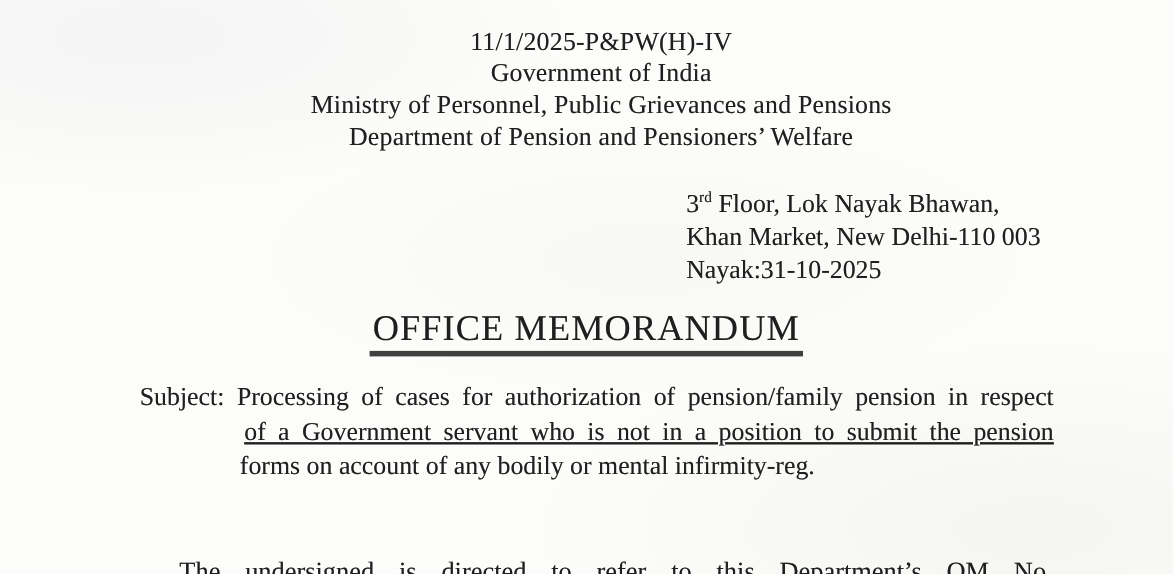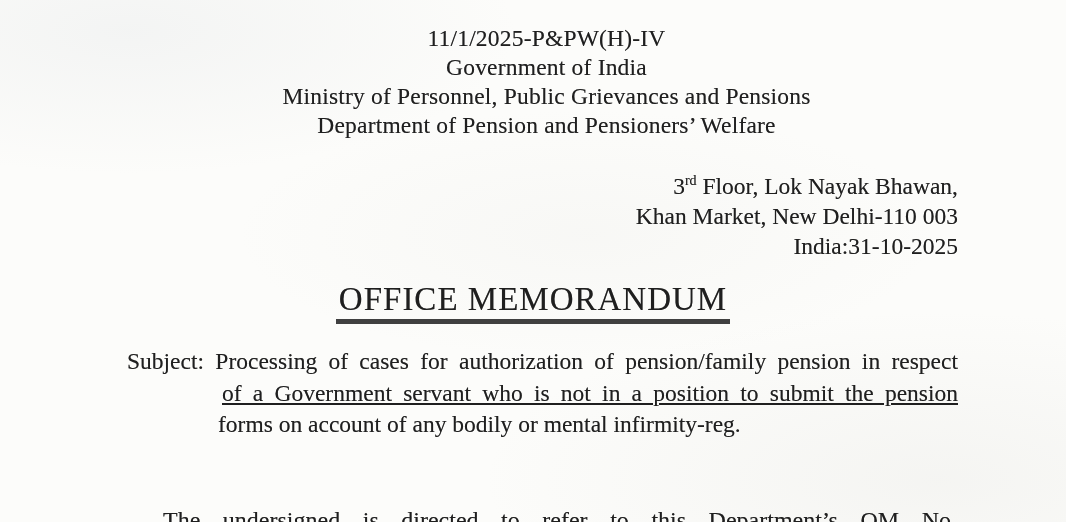--- a/index.html
+++ b/index.html
@@ -37,22 +37,22 @@
     font-size: 23.5px;
     line-height: 29px;
     letter-spacing: 0.2px;
     padding-left: 35px;
   }
 
   
   .address-block {
     position: absolute;
     top: 166px;
-    right: 108px;
-    text-align: right;
+    right: 120px;
+    text-align: left;
     font-size: 23.5px;
     line-height: 30px;
   }
   .address-block .sup {
     font-size: 14px;
     vertical-align: 9px;
     letter-spacing: 0;
   }
   .date-value-span { }
 
@@ -110,21 +110,21 @@
   <div class="letterhead">
     <div>11/1/2025-P&amp;PW(H)-IV</div>
     <div>Government of India</div>
     <div>Ministry of Personnel, Public Grievances and Pensions</div>
     <div>Department of Pension and Pensioners’ Welfare</div>
   </div>
 
   <div class="address-block">
     <div><span>3</span><sup class="sup">rd</sup><span> Floor, Lok Nayak Bhawan,</span></div>
     <div>Khan Market, New Delhi-110 003</div>
-    <div><span>India:</span><span class="date-value-span">31-10-2025</span></div>
+    <div><span>Nayak:</span><span class="date-value-span">31-10-2025</span></div>
   </div>
 
   <div class="title-row">
     <span class="memo-title">OFFICE MEMORANDUM</span>
   </div>
 
   <div class="subject-block">
     <div class="jline"><span>Subject:</span> <span>Processing of cases for authorization of pension/family pension in respect</span></div>
     <div class="jline subject-cont-2">of a Government servant who is not in a position to submit the pension</div>
     <div class="subject-cont-3">forms on account of any bodily or mental infirmity-reg.</div>

